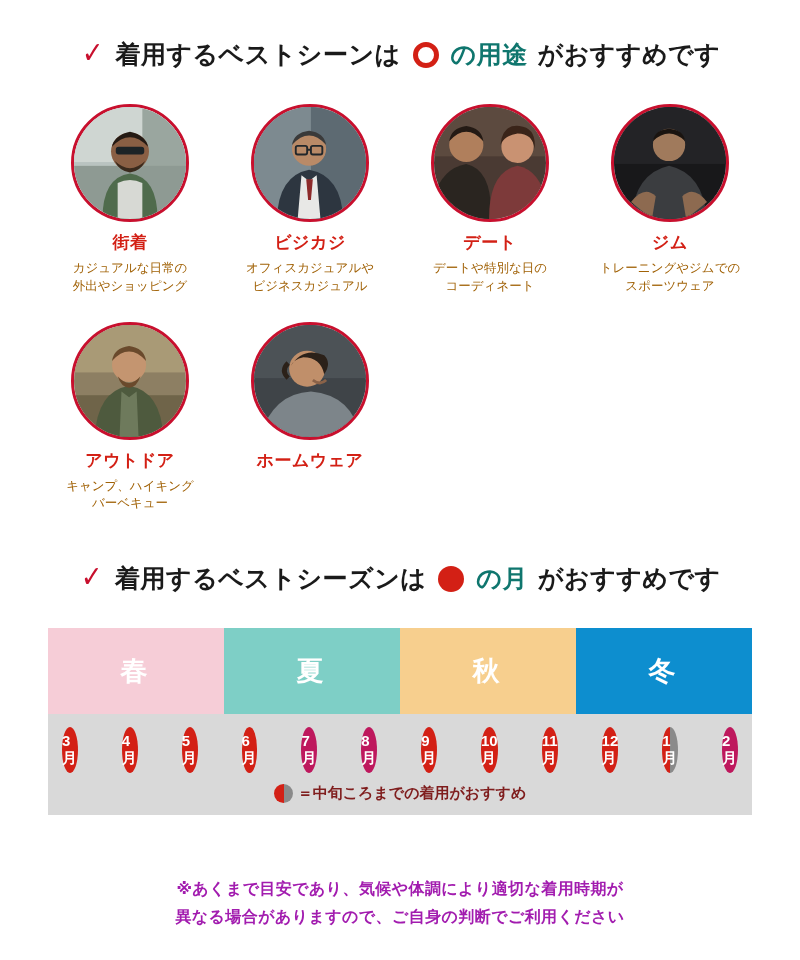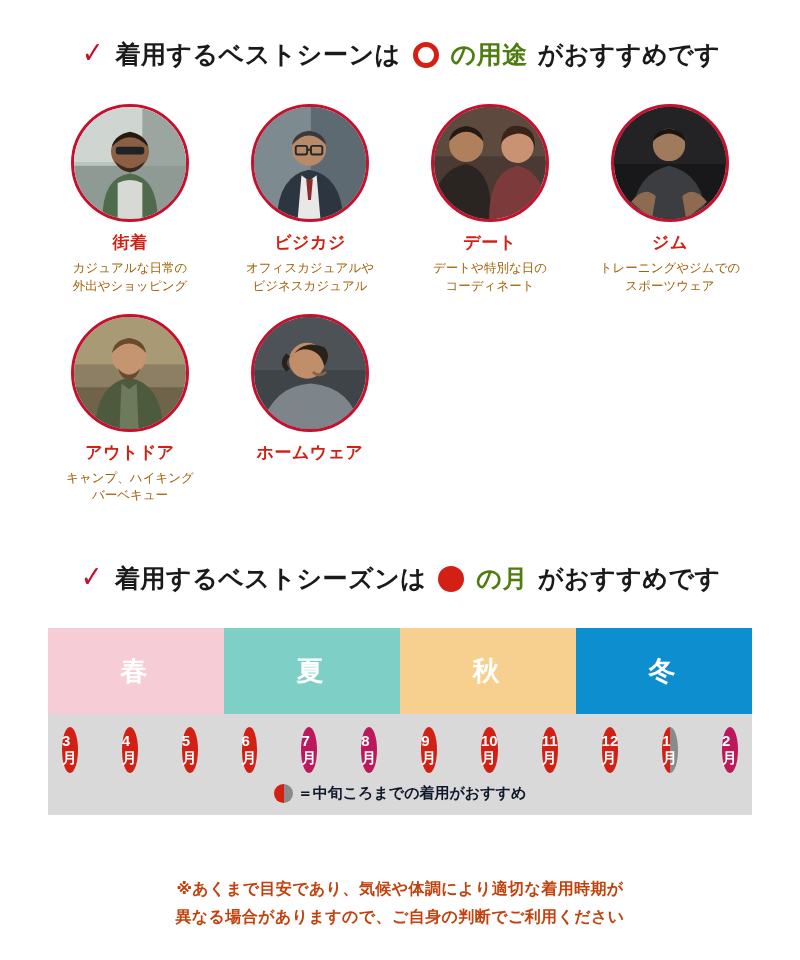--- a/index.html
+++ b/index.html
@@ -25,21 +25,21 @@
     white-space: nowrap;
   }
   .check {
     color: #c8102e;
     font-size: 30px;
     font-weight: bold;
     line-height: 1;
     transform: translateY(-2px) scaleX(0.85);
     display: inline-block;
   }
-  .heading .accent { color: #4d7c0f; }
+  .heading .accent { color: #0f766e; }
   .ring-mark {
     display: inline-block;
     width: 26px; height: 26px;
     border: 5px solid #d32015;
     border-radius: 50%;
     vertical-align: -3px;
     margin: 0 2px;
   }
   .dot-mark {
     display: inline-block;
@@ -52,21 +52,21 @@
   #heading1 { position: absolute; top: 38px; left: 0; width: 800px; }
   #heading2 { position: absolute; top: 562px; left: 0; width: 800px; }
 
   
   .scenes {
     position: absolute;
     top: 104px; left: 40px;
     width: 720px;
     display: grid;
     grid-template-columns: repeat(4, 1fr);
-    row-gap: 18px;
+    row-gap: 26px;
   }
   .scene { display: flex; flex-direction: column; align-items: center; }
   .photo {
     width: 118px; height: 118px;
     border-radius: 50%;
     border: 3px solid #c8102e;
     overflow: hidden;
     position: relative;
   }
   .photo .img { position: absolute; inset: 0; }
@@ -130,36 +130,36 @@
   }
   .legend {
     display: flex;
     align-items: flex-end;
     justify-content: center;
     gap: 2px;
     margin-top: 11px;
     padding-bottom: 4px;
     font-size: 15px;
     font-weight: bold;
-    color: #0f172a;
+    color: #7f1d1d;
   }
   .legend-dot {
     width: 19px; height: 19px;
     border-radius: 50%;
     background: linear-gradient(90deg, #d32015 0 50%, #8a8a8a 50% 100%);
     display: inline-block;
     margin-right: 3px;
   }
 
   
   .note {
     position: absolute;
     top: 875px; left: 0; width: 800px;
     text-align: center;
-    color: #c2410c;
+    color: #a21caf;
     font-size: 16px;
     font-weight: bold;
     line-height: 1.75;
     letter-spacing: 0.4px;
     white-space: pre-line;
   }
 </style>
 </head>
 <body>
 

